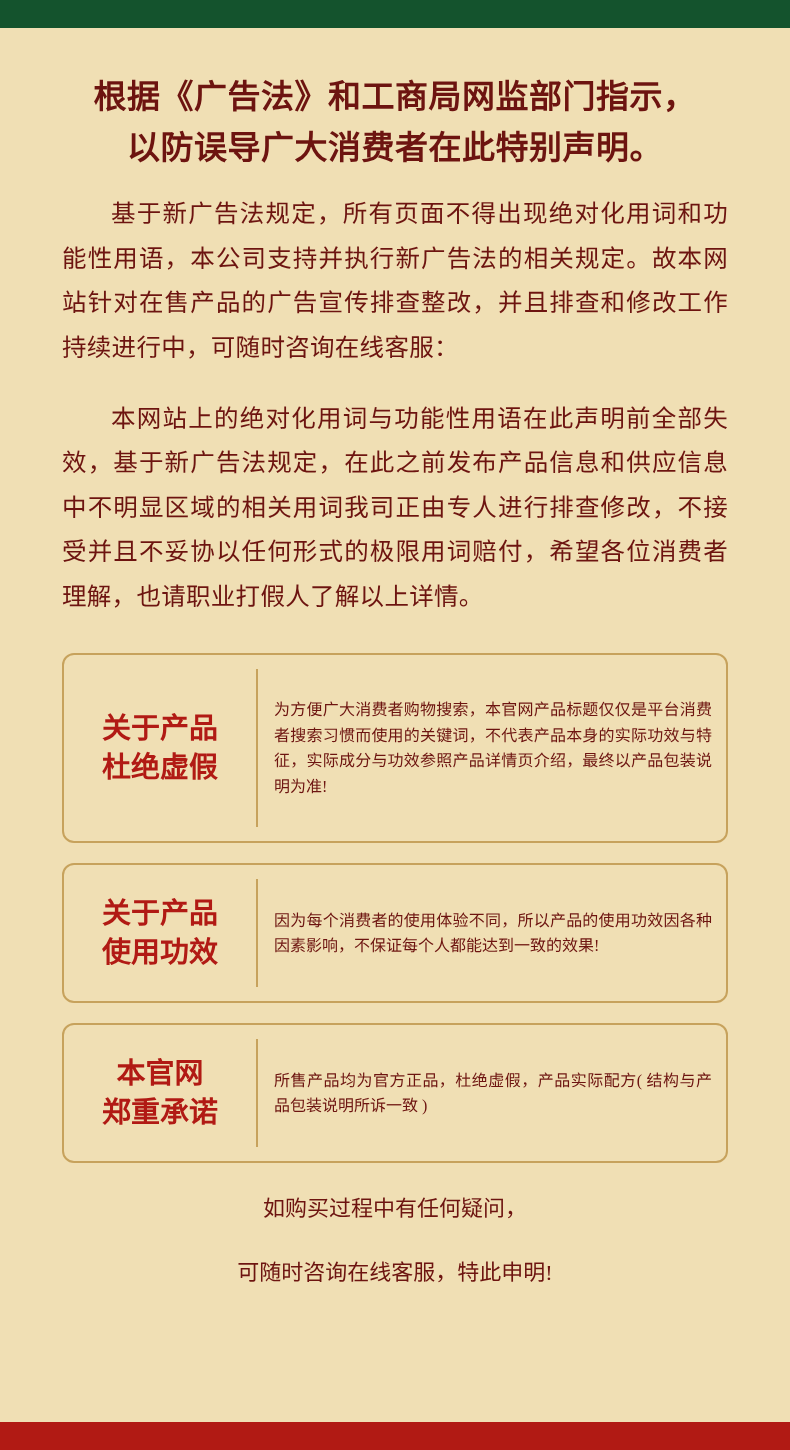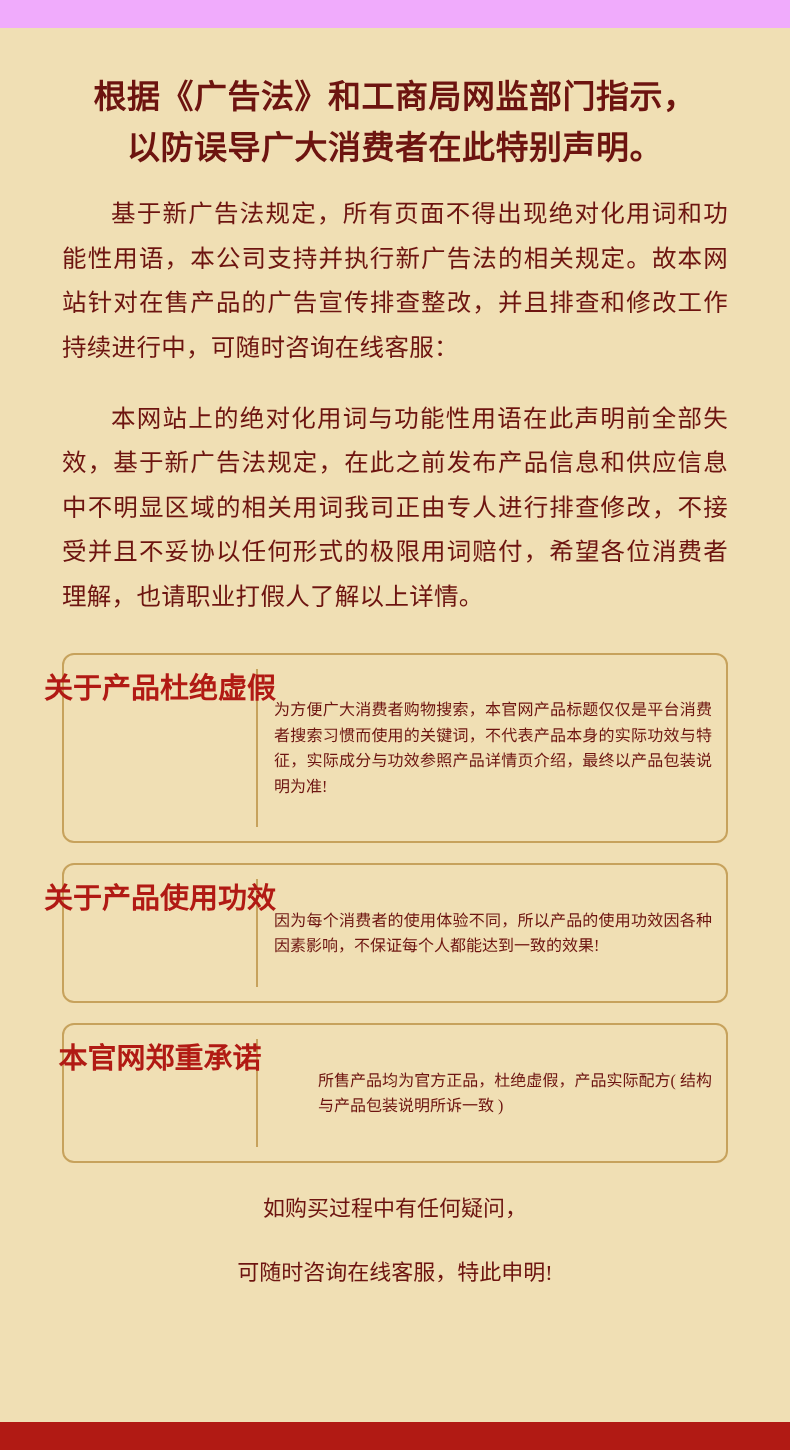--- a/index.html
+++ b/index.html
@@ -11,21 +11,21 @@
     height: 1450px;
     background: #b11a14;
     font-family: "Liberation Serif", "DejaVu Serif", serif;
     overflow: hidden;
   }
   .page {
     position: relative;
     width: 790px;
     height: 1304px;
     box-sizing: border-box;
-    background: #f0abfc;
+    background: #14532d;
     padding: 28px 16px 28px 0;
   }
   .inner {
     position: relative;
     width: 790px;
     height: 1394px;
     background: #f0dfb4;
     box-sizing: border-box;
     padding: 44px 62px 0 62px;
   }
@@ -73,40 +73,41 @@
   }
   .card-title {
     flex: 0 0 auto;
     width: 172px;
     color: #b11a14;
     font-weight: bold;
     font-size: 29px;
     line-height: 1.35;
     text-align: center;
     display: flex;
-    flex-direction: row;
+    flex-direction: column;
     justify-content: center;
+    align-items: center;
     border-right: 2px solid #c7a25c;
     padding-right: 10px;
   }
   .card-title .t-line { display: block; white-space: nowrap; }
   .card-body {
     flex: 1 1 auto;
     color: #6d1410;
     font-size: 16px;
     line-height: 1.62;
     text-align: justify;
     padding-left: 16px;
     display: flex;
     align-items: center;
   }
 
   .card.c1 { min-height: 190px; }
   .card.c2 { min-height: 140px; }
-  .card.c3 { min-height: 140px; gap: 44px; }
+  .card.c3 { min-height: 140px; }
 
   
   .footer {
     margin-top: 22px;
     text-align: center;
     color: #6d1410;
     font-size: 22px;
     line-height: 1.62;
   }
   .footer .f-line { display: block; white-space: nowrap; margin-top: 28px; }

